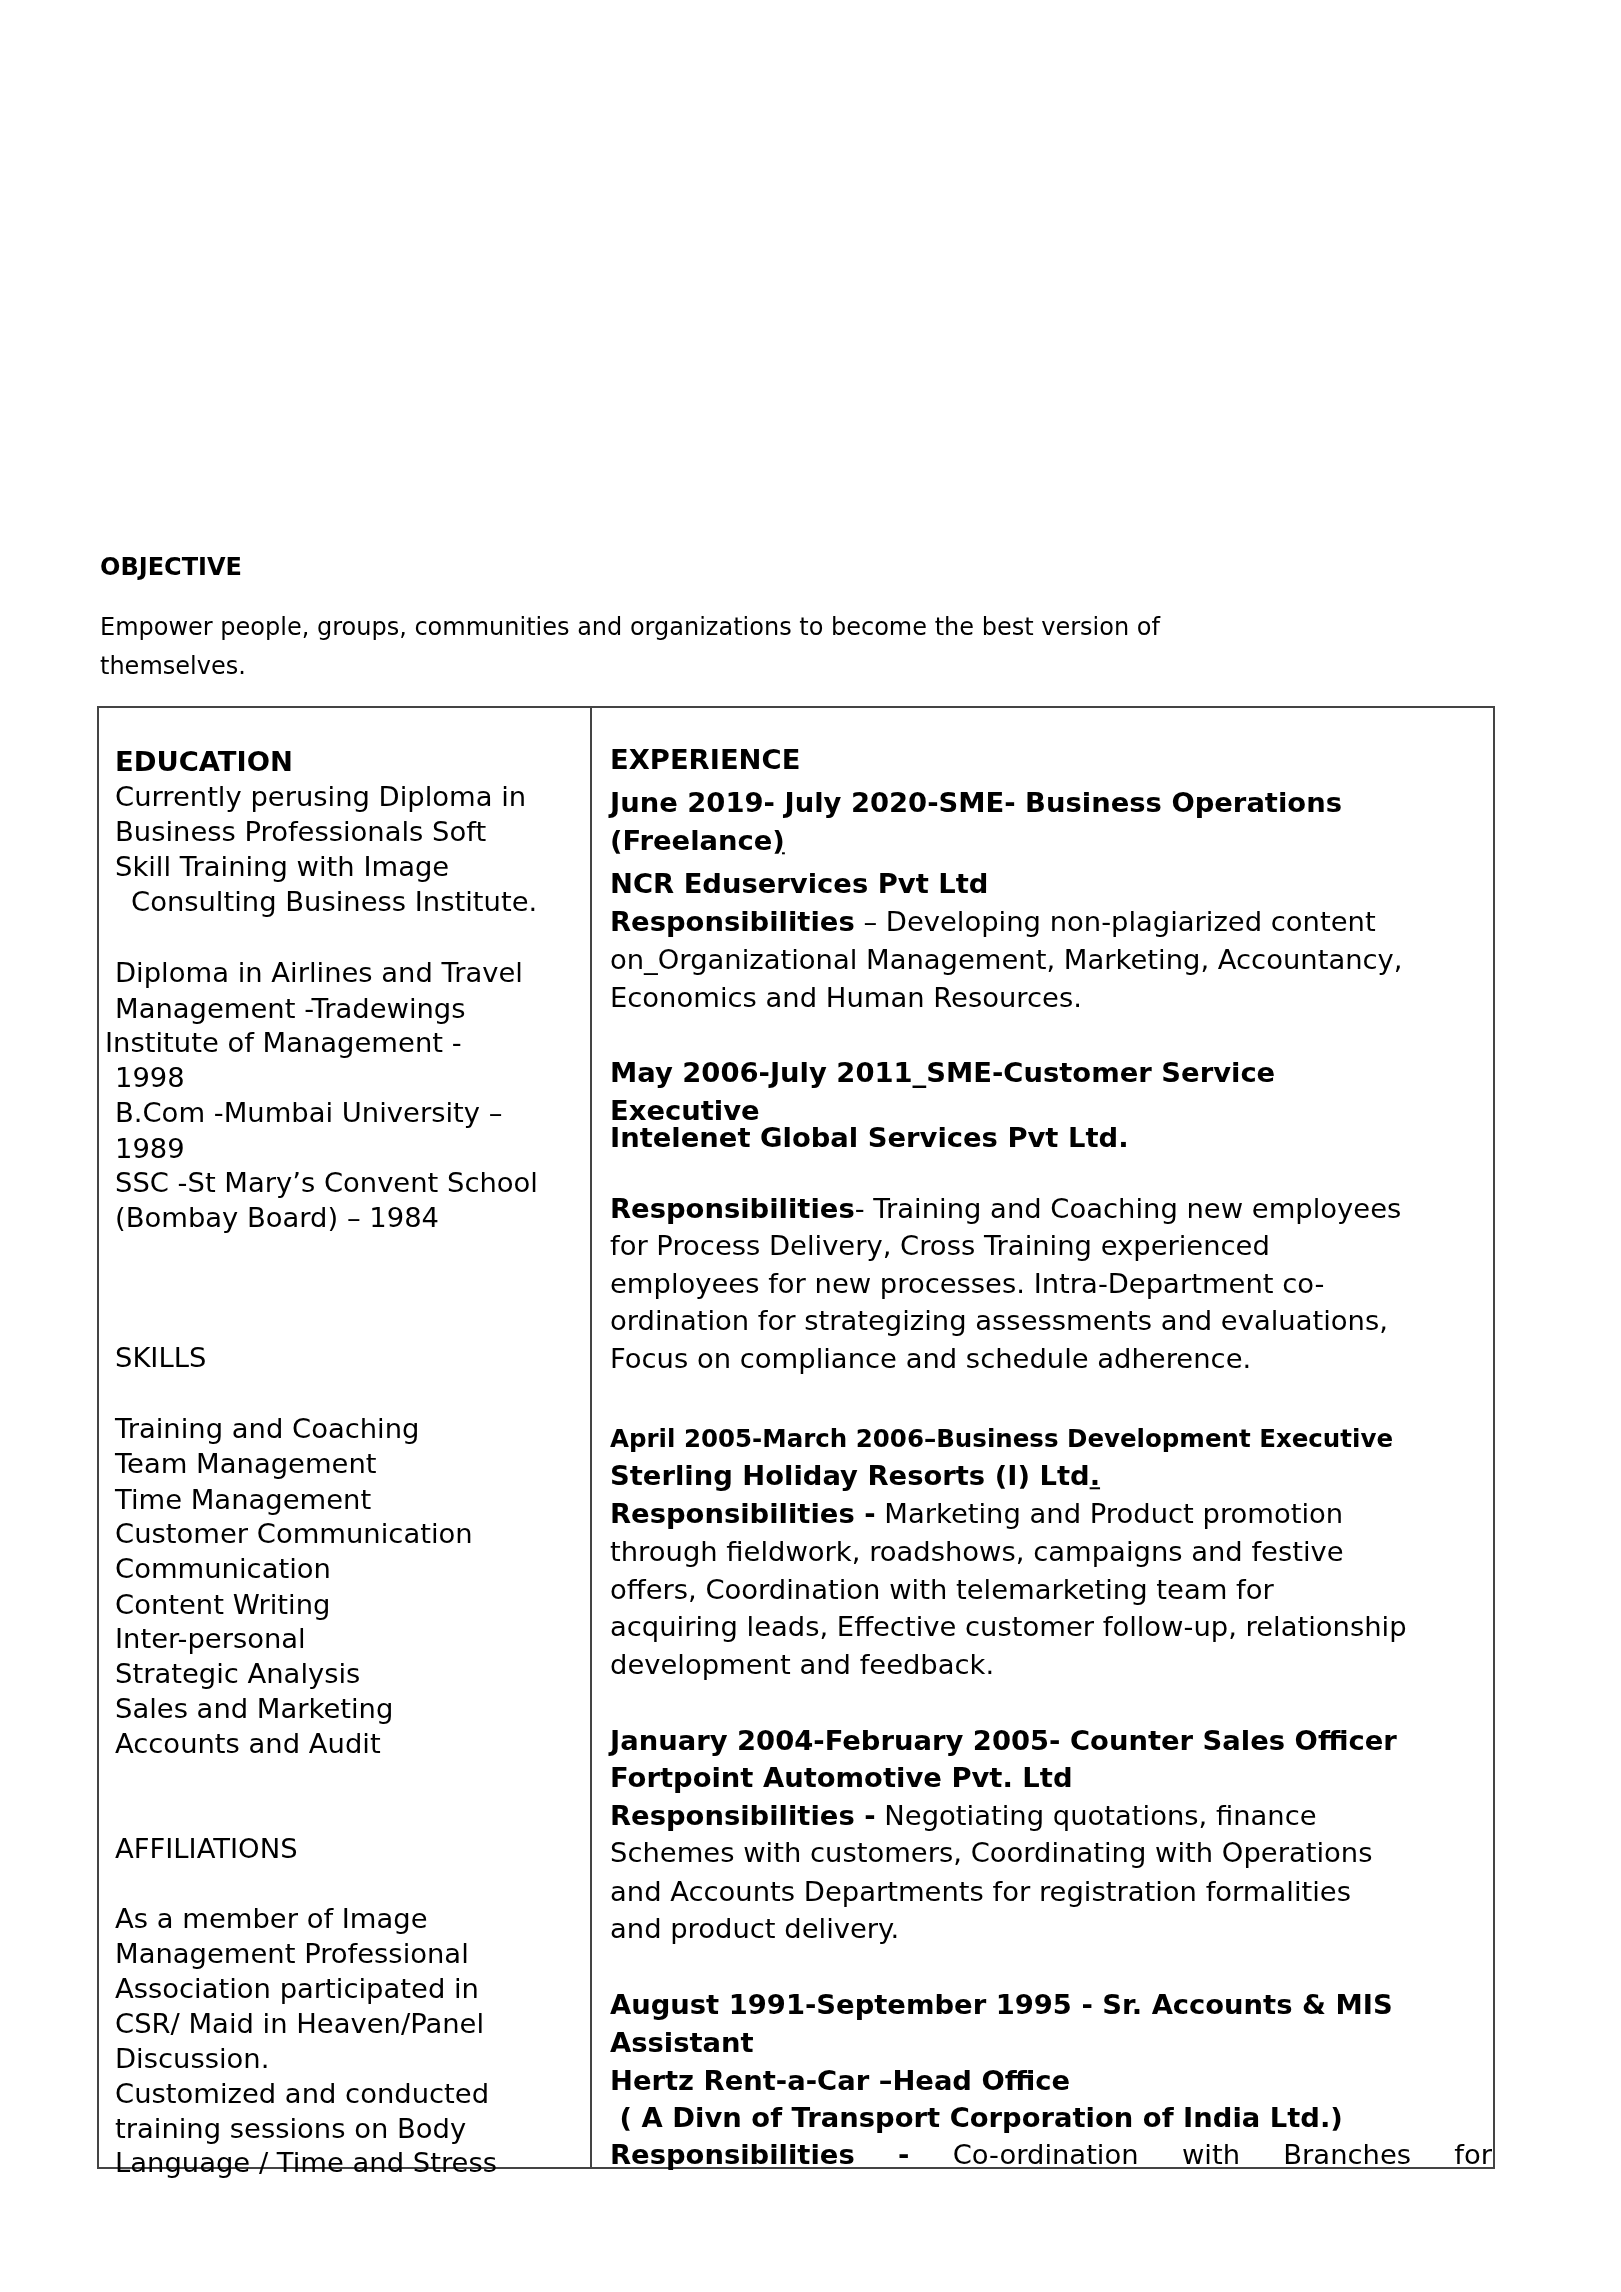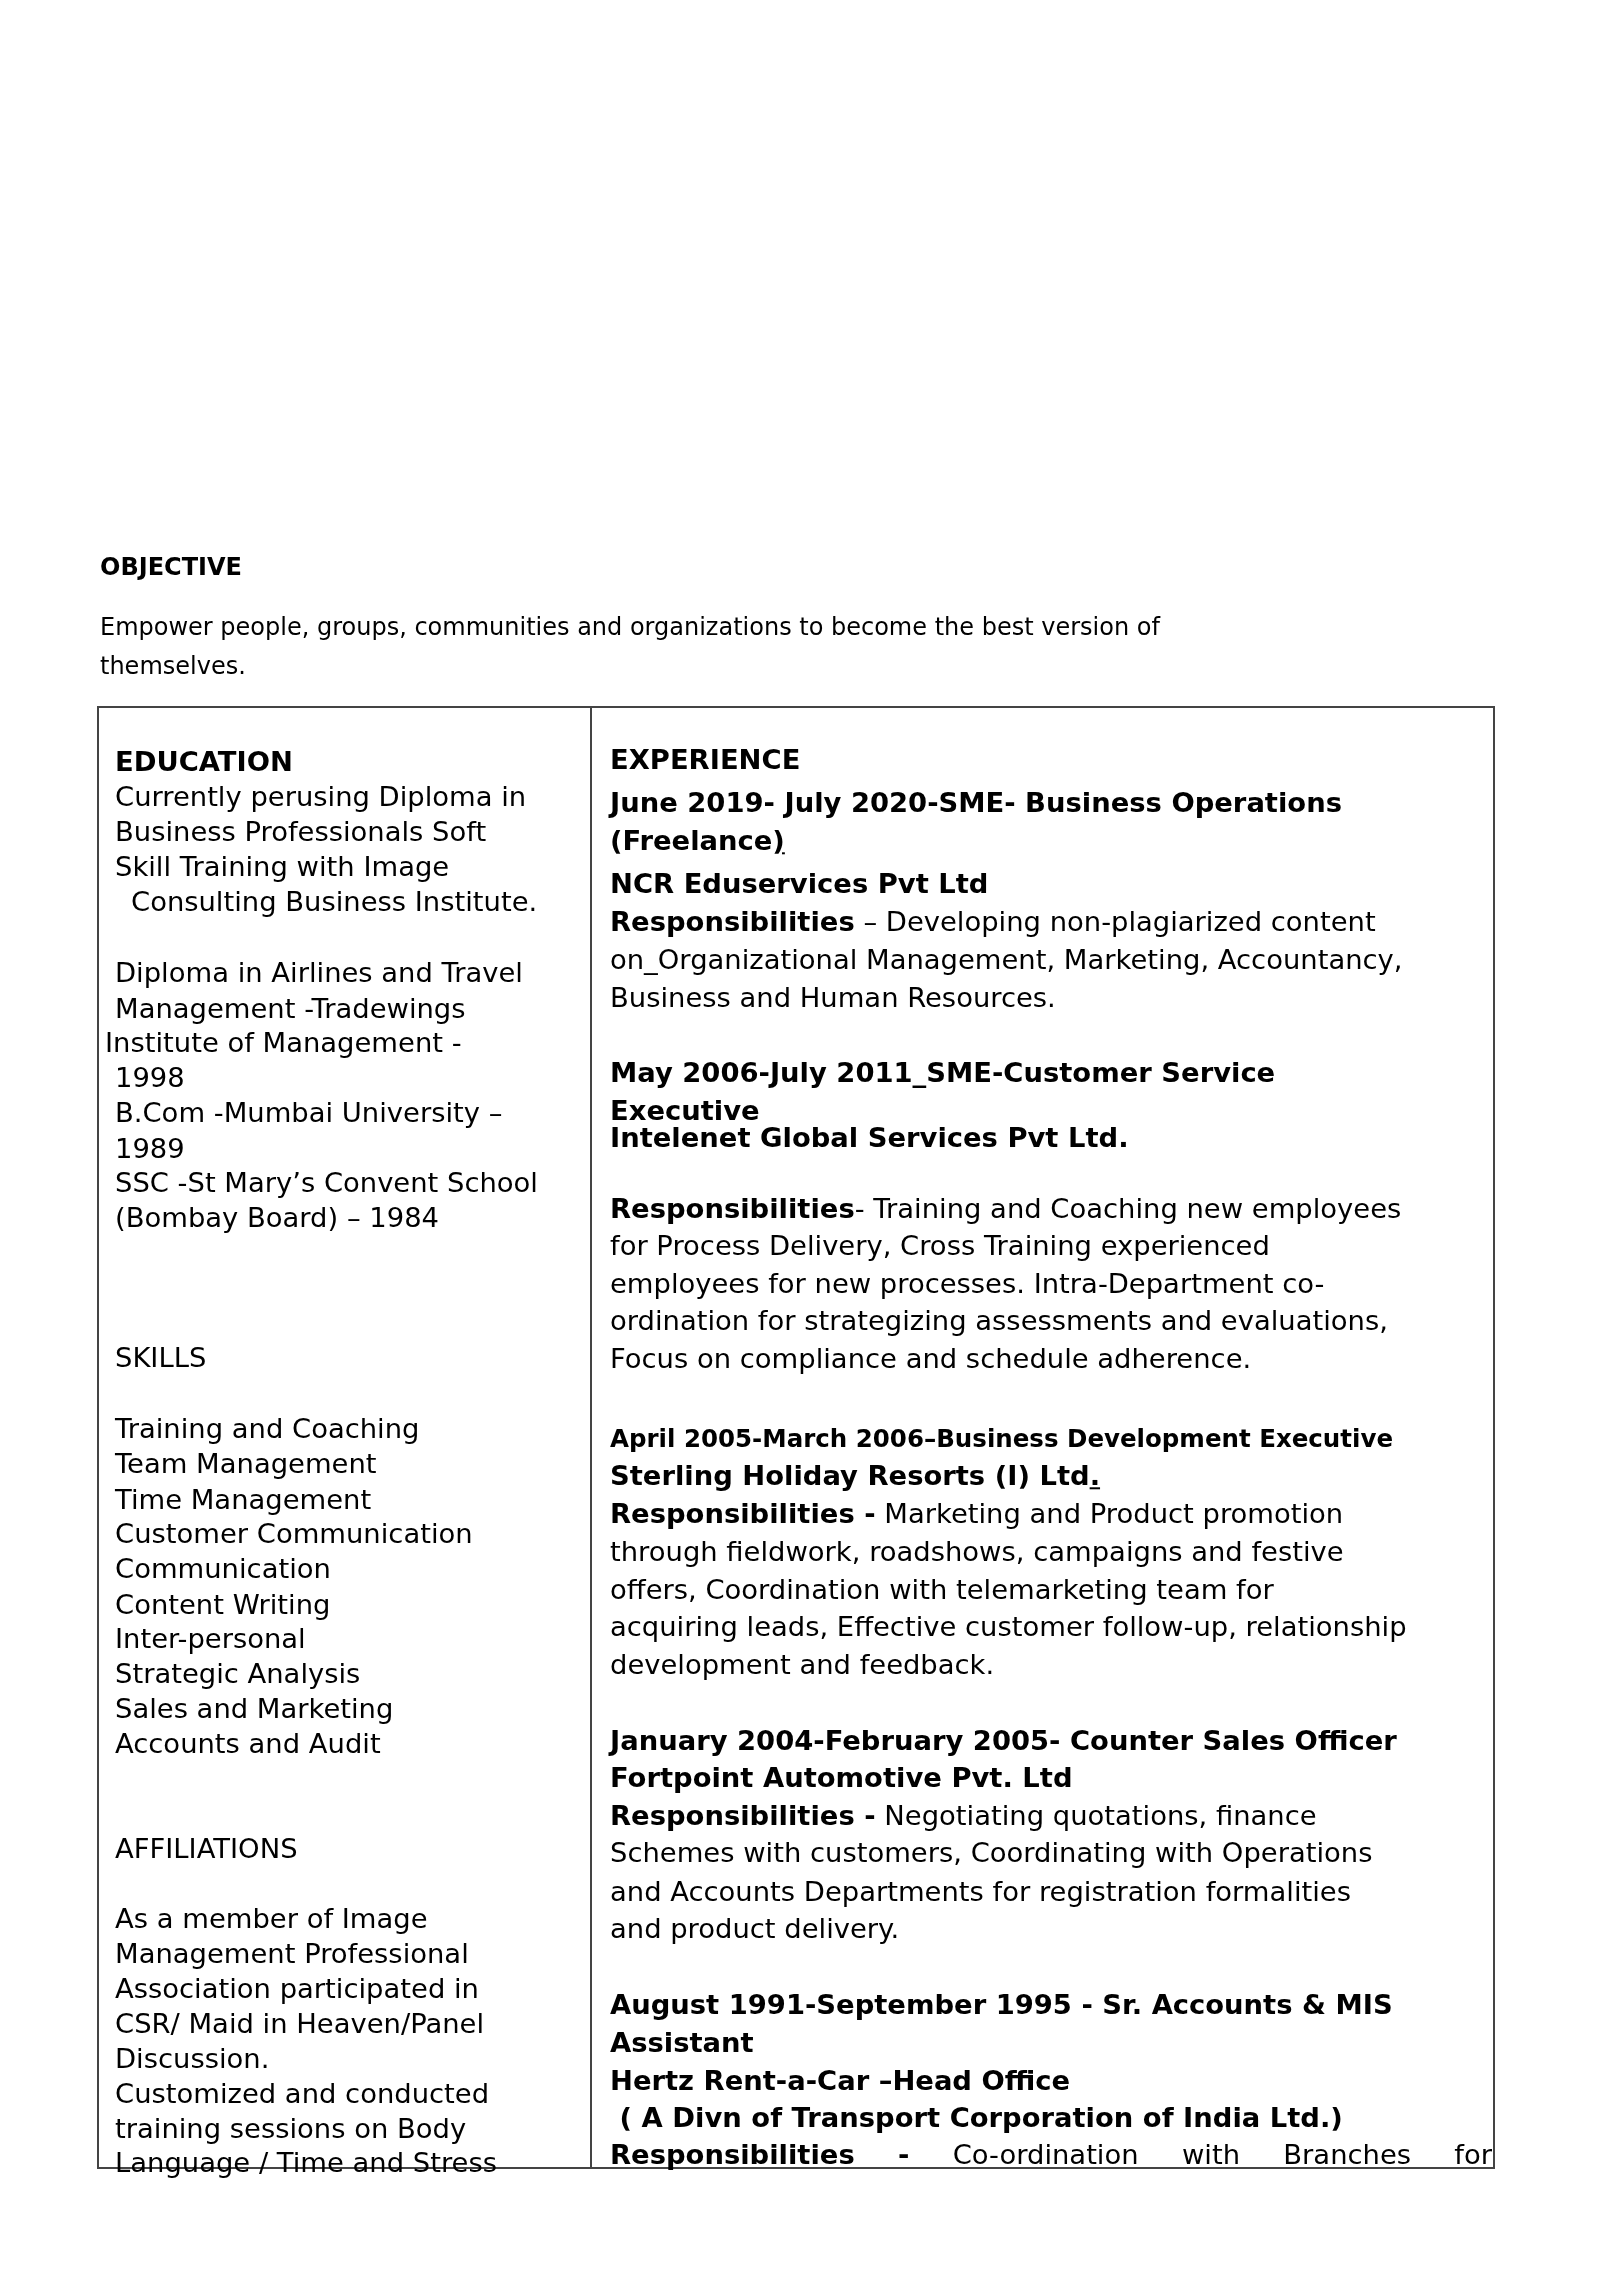--- a/index.html
+++ b/index.html
@@ -67,21 +67,21 @@
 
 <div>
   <div class="ln b t28" style="left:610px; top:760px;">EXPERIENCE</div>
 
   <div>
     <div class="ln b t28" style="left:610px; top:803px;">June 2019- July 2020-SME- Business Operations</div>
     <div class="ln b t28" style="left:610px; top:841px;"><span>(Freelance</span><span class="u">)</span></div>
     <div class="ln b t28" style="left:610px; top:884px;">NCR Eduservices Pvt Ltd</div>
     <div class="ln t28" style="left:610px; top:922px;"><span class="b">Responsibilities</span><span> – Developing non-plagiarized content</span></div>
     <div class="ln t28" style="left:610px; top:960px;">on_Organizational Management, Marketing, Accountancy,</div>
-    <div class="ln t28" style="left:610px; top:998px;">Business and Human Resources.</div>
+    <div class="ln t28" style="left:610px; top:998px;">Economics and Human Resources.</div>
   </div>
 
   <div>
     <div class="ln b t28" style="left:610px; top:1073px;">May 2006-July 2011_SME-Customer Service</div>
     <div class="ln b t28" style="left:610px; top:1111px;">Executive</div>
     <div class="ln b t28" style="left:610px; top:1138px;">Intelenet Global Services Pvt Ltd.</div>
     <div class="ln t28" style="left:610px; top:1209px;"><span class="b">Responsibilities</span><span>- Training and Coaching new employees</span></div>
     <div class="ln t28" style="left:610px; top:1246px;">for Process Delivery, Cross Training experienced</div>
     <div class="ln t28" style="left:610px; top:1284px;">employees for new processes. Intra-Department co-</div>
     <div class="ln t28" style="left:610px; top:1321px;">ordination for strategizing assessments and evaluations,</div>

